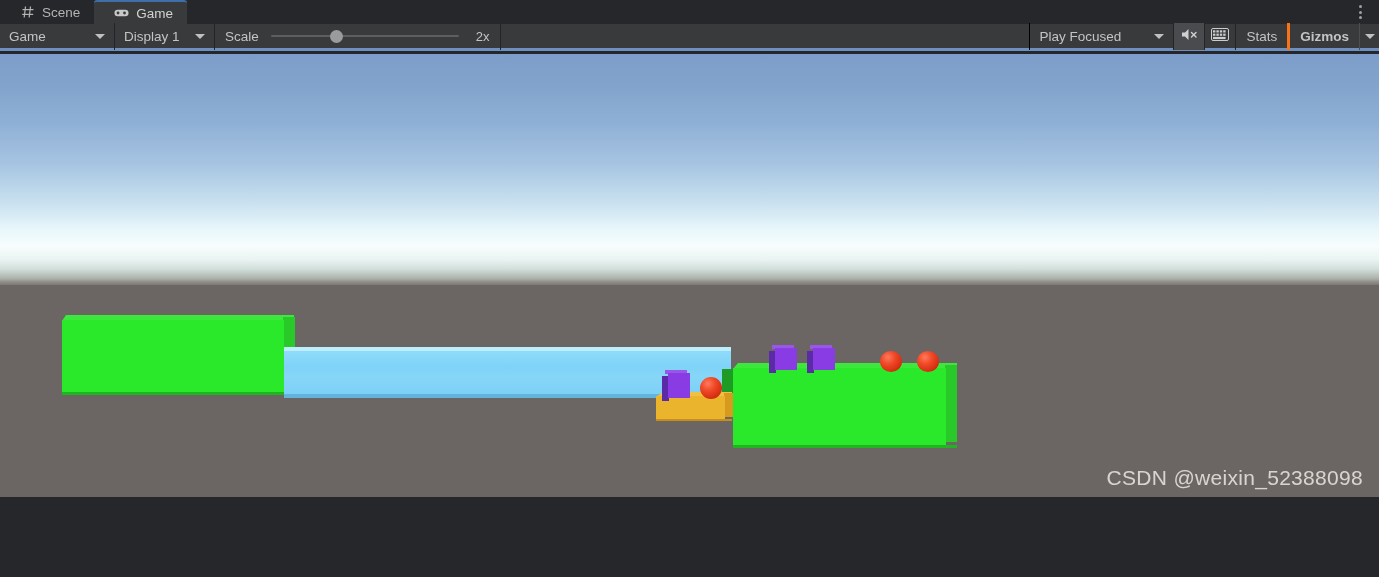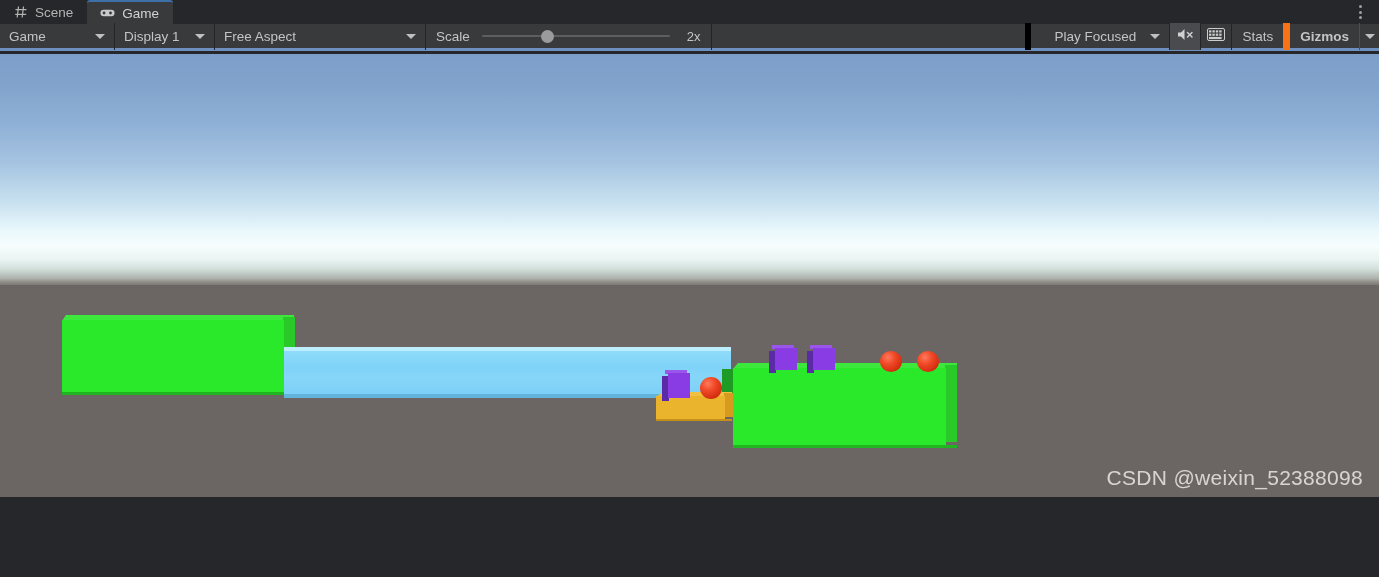--- a/index.html
+++ b/index.html
@@ -11,21 +11,21 @@
   }
   #app { position:relative; width:1379px; height:577px; }
 
   
   .tabbar {
     position:absolute; left:0; top:0; width:1379px; height:24px;
     background:#26272b; display:flex; align-items:flex-end;
   }
   .tab {
     height:24px; display:flex; align-items:center; gap:7px;
-    padding:0 14px 0 13px; font-size:13.5px; color:#b4b4b4;
+    padding:0 14px 0 20px; font-size:13.5px; color:#b4b4b4;
     position:relative; cursor:default; user-select:none;
   }
   .tab.active {
     background:#393a3c; color:#d2d2d2;
     border-top:2px solid #3e6fa8;
     border-top-left-radius:3px; border-top-right-radius:3px;
   }
   .tab .ticon { display:flex; align-items:center; justify-content:center; width:15px; height:15px; }
   .dots-menu {
     position:absolute; right:8px; top:0; width:22px; height:24px;
@@ -41,21 +41,21 @@
     border-bottom:3px solid #6e90c0;
   }
   .tb-left { display:flex; align-items:stretch; height:27px; }
   .tb-right { margin-left:auto; display:flex; align-items:stretch; height:27px; }
 
   .ctrl {
     display:flex; align-items:center; height:27px;
     font-size:13.5px; color:#c4c4c4; cursor:default; user-select:none;
     border-right:1px solid #232427; position:relative;
   }
-  .ctrl.leftborder { border-left:6px solid #000000;padding-left:14px; }
+  .ctrl.leftborder { border-left:1px solid #000000; }
   .ctrl-label { padding-left:9px; white-space:nowrap; }
   .caret {
     width:0; height:0; border-left:5px solid transparent; border-right:5px solid transparent;
     border-top:5px solid #c0c0c0; margin-left:auto; margin-right:9px;
   }
   .dd-game     { width:115px; }
   .dd-display  { width:100px; }
   .dd-aspect   { width:211px; }
   .dd-play     { width:145px; }
 
@@ -73,21 +73,21 @@
   }
   .scale-val { font-size:13px; color:#c4c4c4; margin-left:17px; }
 
   .icon-btn {
     width:31px; display:flex; align-items:center; justify-content:center;
     height:27px; border-right:1px solid #232427; cursor:pointer;
   }
   .icon-btn.pressed { background:#4a4b4e; }
   .txt-btn {
     display:flex; align-items:center; height:27px; padding:0 10px;
-    font-size:13.5px; color:#c4c4c4; border-right:7px solid #f97316; cursor:pointer;
+    font-size:13.5px; color:#c4c4c4; border-right:3px solid #f97316; cursor:pointer;
   }
   .gizmos-btn { padding:0 10px 0 10px; border-right:none;font-weight:bold; }
   .gizmo-caret {
     width:20px; display:flex; align-items:center; justify-content:center;
     height:27px; border-left:1px solid #4d4e50; cursor:pointer;
   }
   .gizmo-caret .caret { margin:0; }
 
   
   .gameview {
@@ -226,24 +226,20 @@
       <div class="ctrl dd-game">
         <span class="ctrl-label">Game</span>
         <span class="caret"></span>
       </div>
 
       <div class="ctrl dd-display">
         <span class="ctrl-label">Display 1</span>
         <span class="caret"></span>
       </div>
 
-      <div class="ctrl dd-aspect">
-        <span class="ctrl-label">Free Aspect</span>
-        <span class="caret"></span>
-      </div>
 
       <div class="scale-box">
         <span class="scale-label">Scale</span>
         <span class="slider-track">
           <span class="slider-knob" style="left: 59.3px;"></span>
         </span>
         <span class="scale-val">2x</span>
       </div>
     </div>
 

